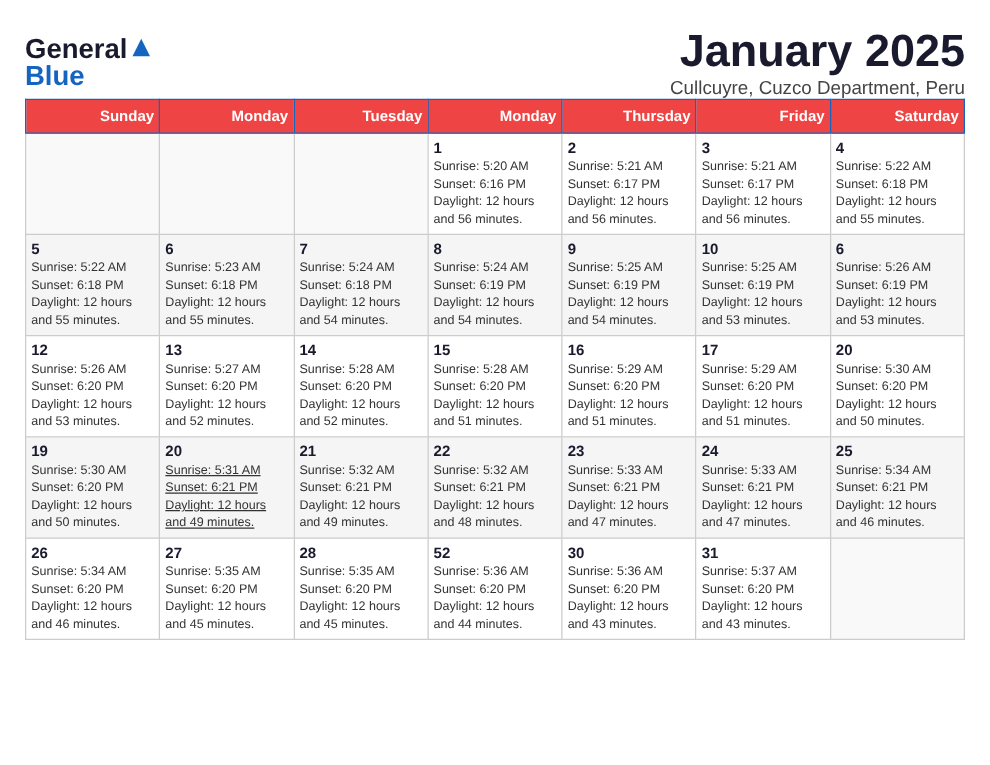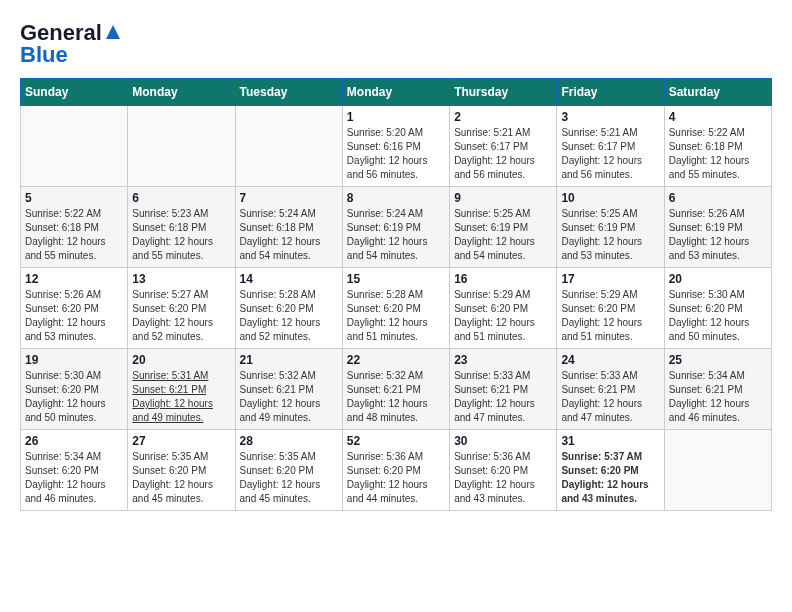--- a/index.html
+++ b/index.html
@@ -7,21 +7,20 @@
       font-family: Arial, sans-serif;
       background: #fff;
       width: 792px;
       min-height: 612px;
       padding: 20px;
     }
     .header-area {
       display: flex;
       justify-content: space-between;
       align-items: center;
-      margin-bottom: 10px;
     }
     .logo {
       display: flex;
       flex-direction: column;
       align-items: flex-start;
     }
     .logo-row {
       display: flex;
       align-items: center;
     }
@@ -36,24 +35,24 @@
     .subtitle {
       font-size: 15px;
       color: #444;
     }
     .calendar {
       width: 100%;
       border-collapse: collapse;
       font-size: 11px;
     }
     .calendar th {
-      background-color: #0f766e;
+      background-color: #ef4444;
       color: #fff;
       padding: 6px 4px;
-      text-align: left;
+      text-align: right;
       font-size: 12px;
       font-weight: bold;
       border: 1px solid #1565c0;
     }
     .calendar td {
       border: 1px solid #ccc;
       vertical-align: top;
       padding: 4px 4px;
       width: 107px;
       min-height: 80px;
@@ -83,20 +82,24 @@
 <div class="header-area">
   <div class="logo">
     <div class="logo-row">
       <span style="font-size:22px;font-weight:bold;color:#1a1a2e;">General</span>
       <svg width="18" height="18" viewBox="0 0 18 18" style="margin-left:2px;margin-top:-2px;">
         <polygon points="2,16 9,2 16,16" fill="#1565c0"></polygon>
       </svg>
     </div>
     <span style="font-size:22px;font-weight:bold;color:#1565c0;margin-top:-4px;">Blue</span>
   </div>
+  <div class="title-area">
+    <div class="month-title">January 2025</div>
+    <div class="subtitle">Cullcuyre, Cuzco Department, Peru</div>
+  </div>
 </div>
 
 <table class="calendar">
   <thead>
     <tr>
     <th>Sunday</th>
         <th>Monday</th>
         <th>Tuesday</th>
         <th>Monday</th>
         <th>Thursday</th>
@@ -322,21 +325,21 @@
         </td>
         <td>
           <div class="day-num">30</div>
           <div class="day-info" style="white-space: pre-line;">Sunrise: 5:36 AM
 Sunset: 6:20 PM
 Daylight: 12 hours
 and 43 minutes.</div>
         </td>
         <td>
           <div class="day-num">31</div>
-          <div class="day-info" style="white-space: pre-line; font-weight: bold;">Sunrise: 5:37 AM
+          <div class="day-info" style="white-space: pre-line;">Sunrise: 5:37 AM
 Sunset: 6:20 PM
 Daylight: 12 hours
 and 43 minutes.</div>
         </td>
         <td class="empty-cell"></td>
       </tr>
     </tbody>
 </table>
 
 </body></html>

